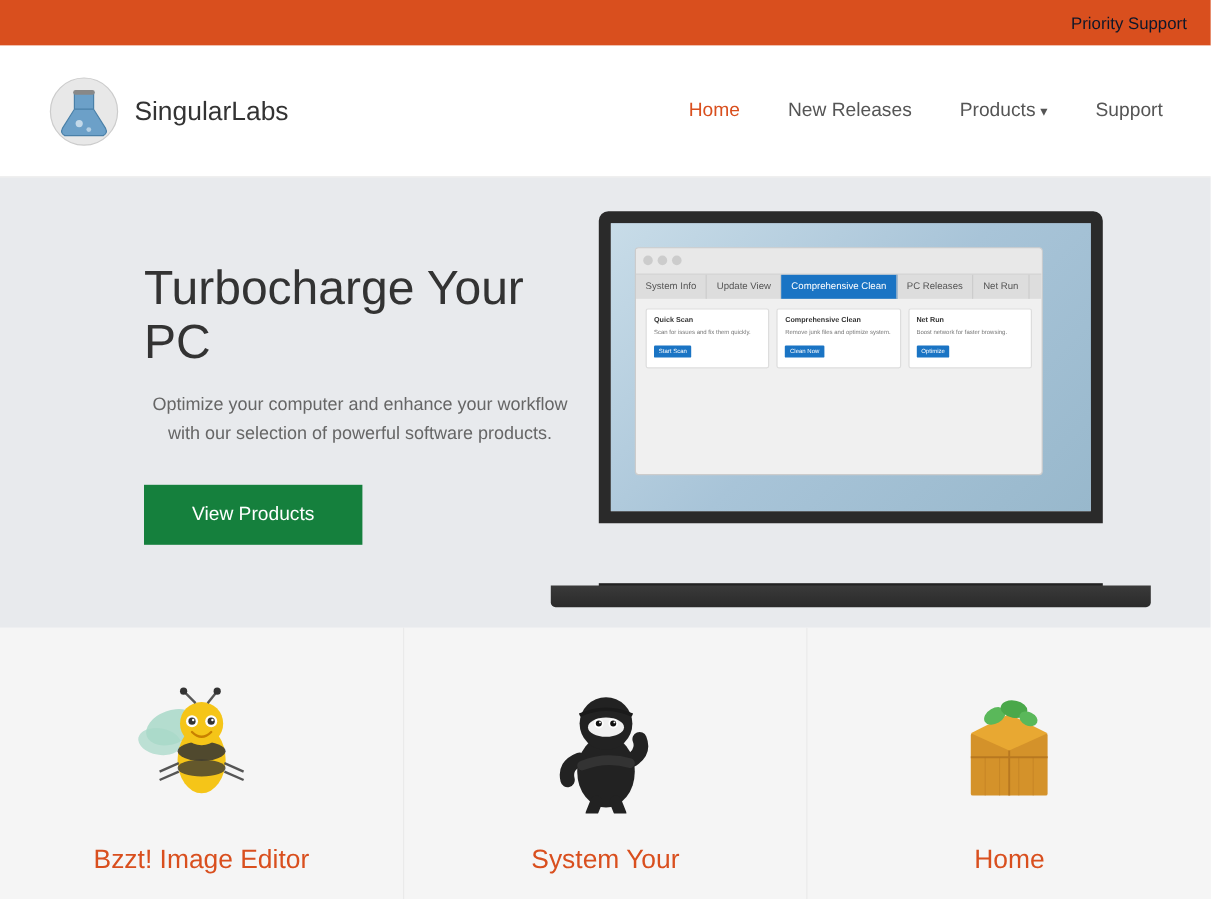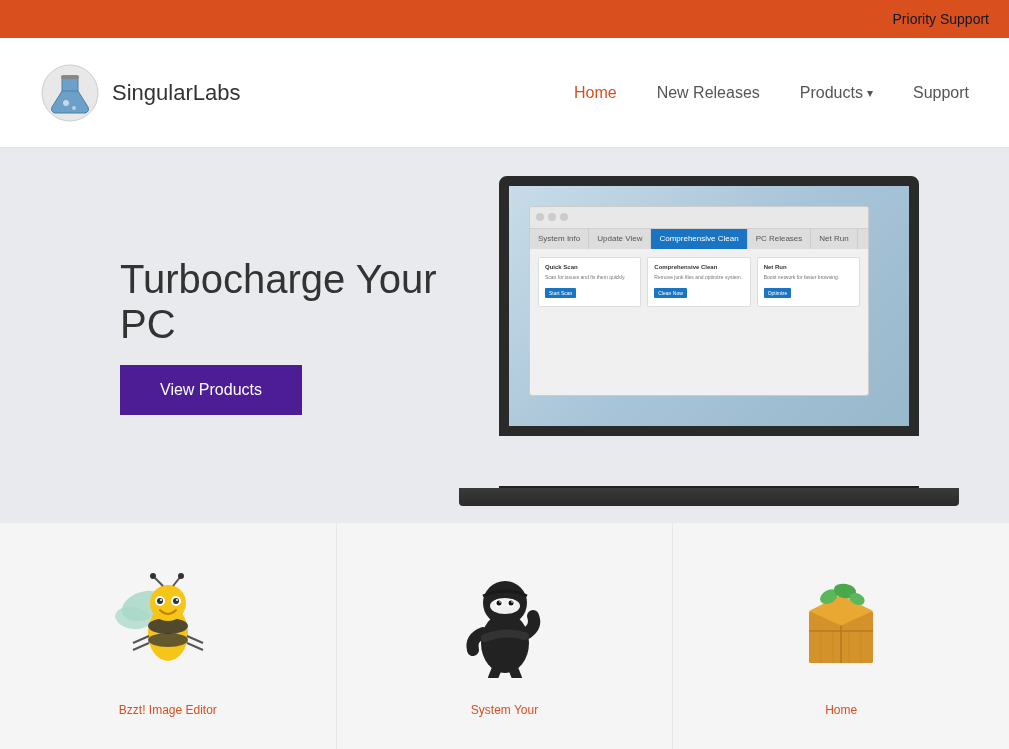--- a/index.html
+++ b/index.html
@@ -90,21 +90,21 @@
     }
     .hero-subtitle {
       font-size: 15px;
       color: #666;
       line-height: 1.6;
       margin-bottom: 30px;
       max-width: 360px;
       text-align: center;
     }
     .hero-btn {
-      background: #4c1d95;
+      background: #15803d;
       color: #fff;
       border: none;
       padding: 16px 40px;
       font-size: 16px;
       cursor: pointer;
       font-weight: 400;
     }
 
     
     .hero-image {
@@ -254,21 +254,21 @@
     }
     .product-icon-area {
       width: 120px;
       height: 120px;
       display: flex;
       align-items: center;
       justify-content: center;
       margin-bottom: 20px;
     }
     .product-name {
-      font-size: 12px;
+      font-size: 22px;
       color: #d94f1e;
       font-weight: 400;
     }
 
     
     .bee-svg { width: 110px; height: 110px; }
     
     .ninja-svg { width: 100px; height: 110px; }
     
     .box-partial { width: 80px; height: 100px; }
@@ -303,20 +303,21 @@
       <span>Products</span>
       <span class="chevron-icon">▾</span>
     </div>
     <a class="nav-item">Support</a>
   </nav>
 </header>
 
 <section class="hero">
   <div class="hero-content">
     <h1 class="hero-title">Turbocharge Your PC</h1>
+    <p class="hero-subtitle">Optimize your computer and enhance your workflow with our selection of powerful software products.</p>
     <button class="hero-btn">View Products</button>
   </div>
 
   <div class="hero-image">
     <div class="laptop-container">
       <div class="laptop-screen">
         <div class="laptop-screen-inner">
           <div class="laptop-app-window">
             <div class="laptop-app-titlebar">
               <div class="app-titlebar-dot"></div>

